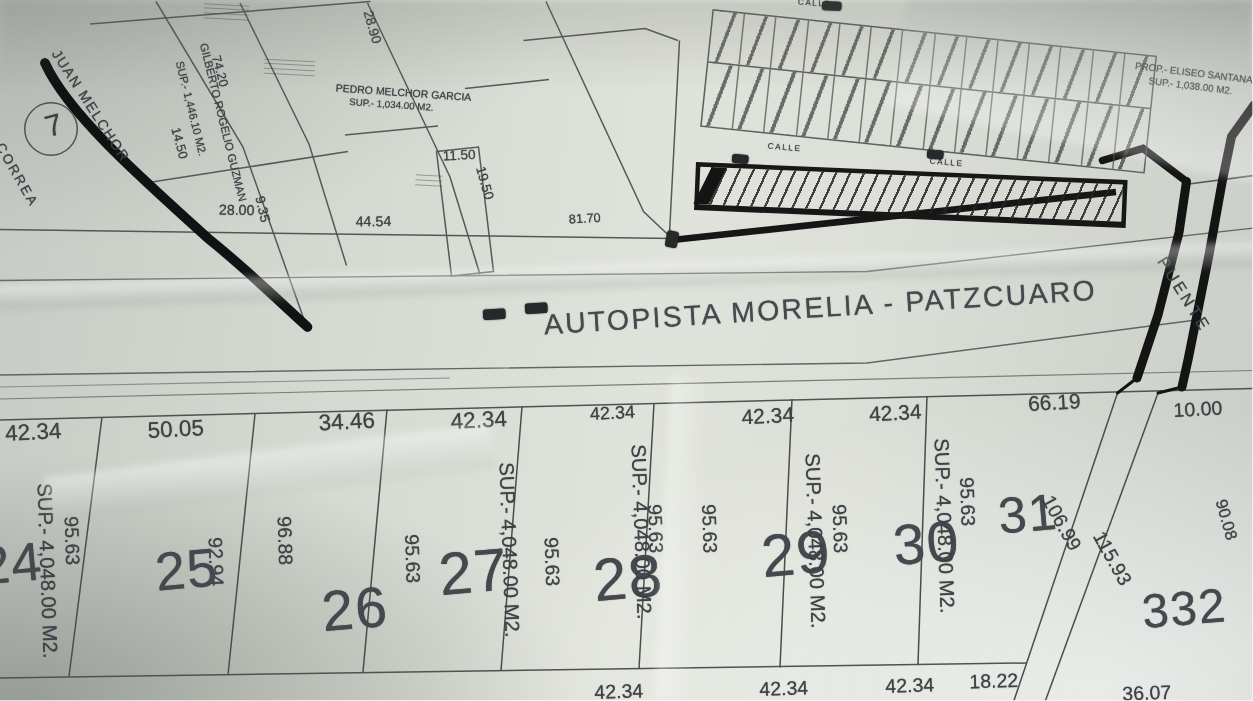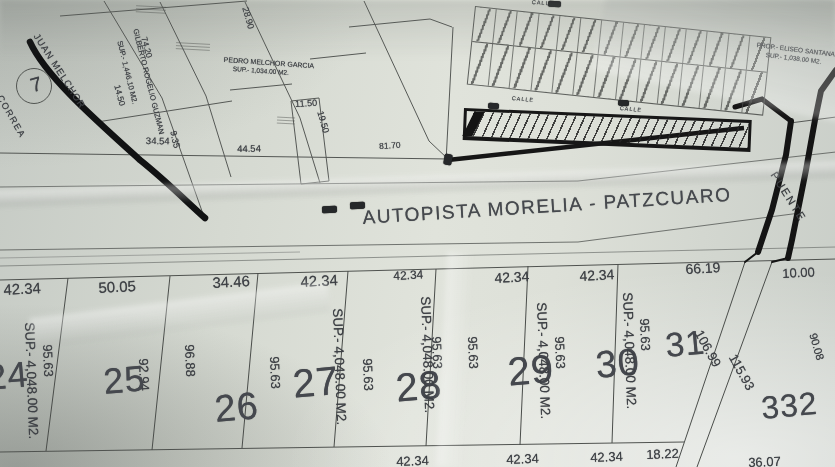--- a/index.html
+++ b/index.html
@@ -151,21 +151,21 @@
   <div class="lbl" style="left:757px;top:42px;font-size:6.5px;--r:7deg">PROP.- ELISEO SANTANA</div>
   <div class="lbl" style="left:766px;top:52px;font-size:6.5px;--r:7deg">SUP.- 1,038.00 M2.</div>
 
   <div class="microtext" style="left:136px;top:3px;width:30px;height:10px;--r:3deg"></div>
   <div class="microtext" style="left:176px;top:40px;width:34px;height:10px;--r:3deg"></div>
   <div class="microtext" style="left:277px;top:116px;width:18px;height:8px;--r:3deg"></div>
 
   <div class="lbl" style="left:249px;top:6px;font-size:9px;--r:74deg">28.90</div>
   <div class="lbl" style="left:148px;top:36px;font-size:8.5px;--r:75deg">74.20</div>
   <div class="lbl" style="left:121px;top:84px;font-size:8.5px;--r:75deg">14.50</div>
-  <div class="lbl" style="left:146px;top:136px;font-size:9.5px;--r:1deg">34.54</div>
+  <div class="lbl" style="left:146px;top:136px;font-size:9.5px;--r:1deg">28.00</div>
   <div class="lbl" style="left:177px;top:130px;font-size:9px;--r:77deg">9.35</div>
   <div class="lbl" style="left:295px;top:100px;font-size:9px;--r:-3deg">11.50</div>
   <div class="lbl" style="left:324px;top:110px;font-size:9px;--r:74deg">19.50</div>
   <div class="lbl" style="left:237px;top:144px;font-size:9.5px;--r:-1deg">44.54</div>
   <div class="lbl" style="left:379px;top:142px;font-size:8.5px;--r:-3deg">81.70</div>
 
   <div class="lbl" style="left:3px;top:282px;font-size:15px;--r:-3deg">42.34</div>
   <div class="lbl" style="left:98px;top:280px;font-size:15px;--r:-3deg">50.05</div>
   <div class="lbl" style="left:212px;top:275px;font-size:15px;--r:-3deg">34.46</div>
   <div class="lbl" style="left:300px;top:274px;font-size:15px;--r:-3deg">42.34</div>

